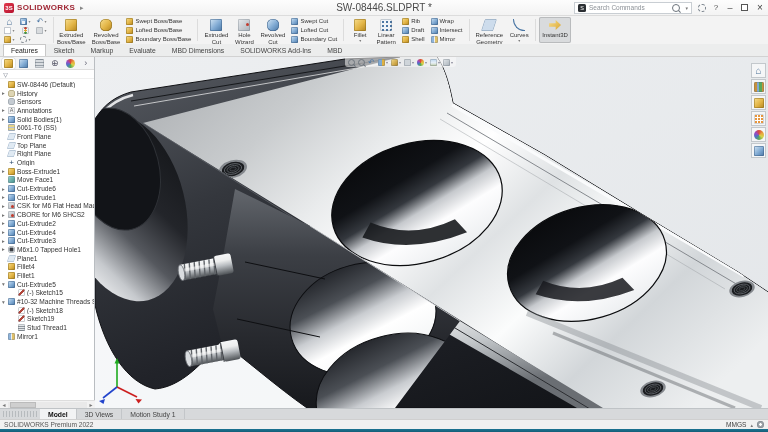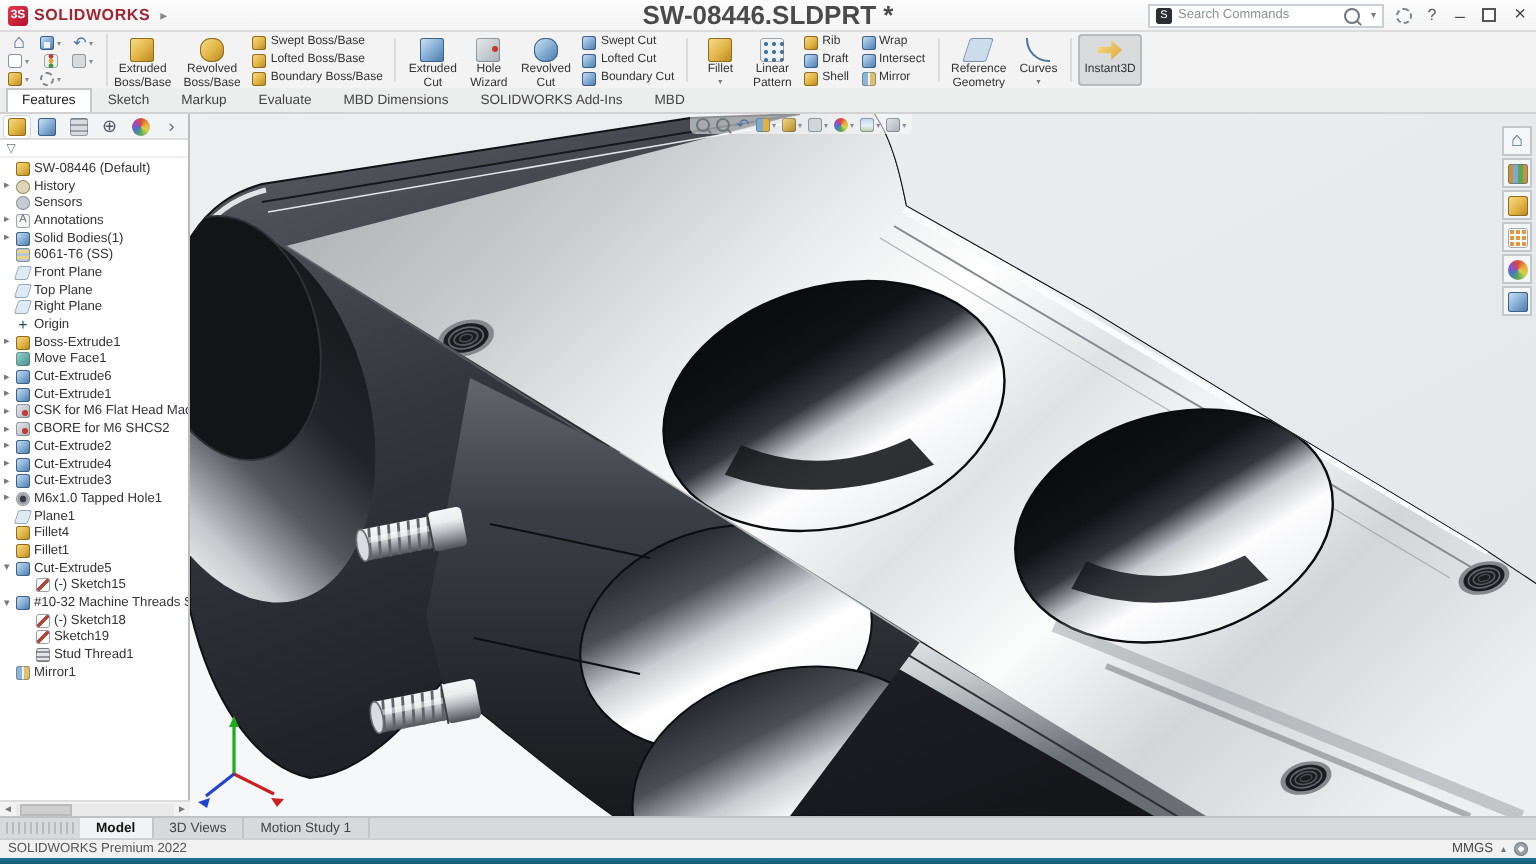--- a/index.html
+++ b/index.html
@@ -89,21 +89,21 @@
   [data-icon="filter-icon"]::after{content:"▽";color:#6a7280;font-size:6px;}
   [data-icon="tags-icon"]{border-radius:50%;background:radial-gradient(circle,#fff 25%,#9aa0a6 30%);}
 
   
   #titlebar{position:absolute;left:0;top:0;width:768px;height:16px;background:linear-gradient(#fdfdfd,#f3f3f3);
     border-bottom:1px solid #dcdcdc;display:flex;align-items:center;padding:0 4px;}
   .logo-mark{width:10px;height:10px;border-radius:2px;background:linear-gradient(135deg,#e33b4e,#b40f2c);
     color:#fff;font-size:6px;font-weight:bold;display:flex;align-items:center;justify-content:center;margin-right:3px;}
   .logo-text{font-size:8px;font-weight:bold;color:#9f2533;letter-spacing:.3px;}
   .logo-arrow{color:#888;margin-left:5px;font-size:7px;}
-  #doc-title{position:absolute;left:0;right:0;text-align:center;font-size:13px;color:#4a4a4a;pointer-events:none;font-weight:bold;}
+  #doc-title{position:absolute;left:0;right:0;text-align:center;font-size:10px;color:#4a4a4a;pointer-events:none;}
   #tb-right{margin-left:auto;display:flex;align-items:center;gap:6px;z-index:2;}
   #searchbox{display:flex;align-items:center;gap:3px;background:#fff;border:1px solid #c9ced3;height:12px;width:118px;padding:0 3px;}
   #searchbox [data-icon="solidworks-badge-icon"]{width:8px;height:8px;}
   #searchbox input{border:none;outline:none;flex:1;font-size:6.5px;color:#333;font-family:inherit;min-width:0;}
   #searchbox input::placeholder{color:#8b9096;}
   #searchbox [data-icon="search-icon"]{width:5px;height:5px;margin-right:2px;}
   .sb-caret{color:#777;font-size:5px;}
   #tb-right [data-icon]{width:8px;height:8px;}
   #tb-right [data-icon="restore-icon"]{width:6px;height:6px;margin:0 2px;}
 

